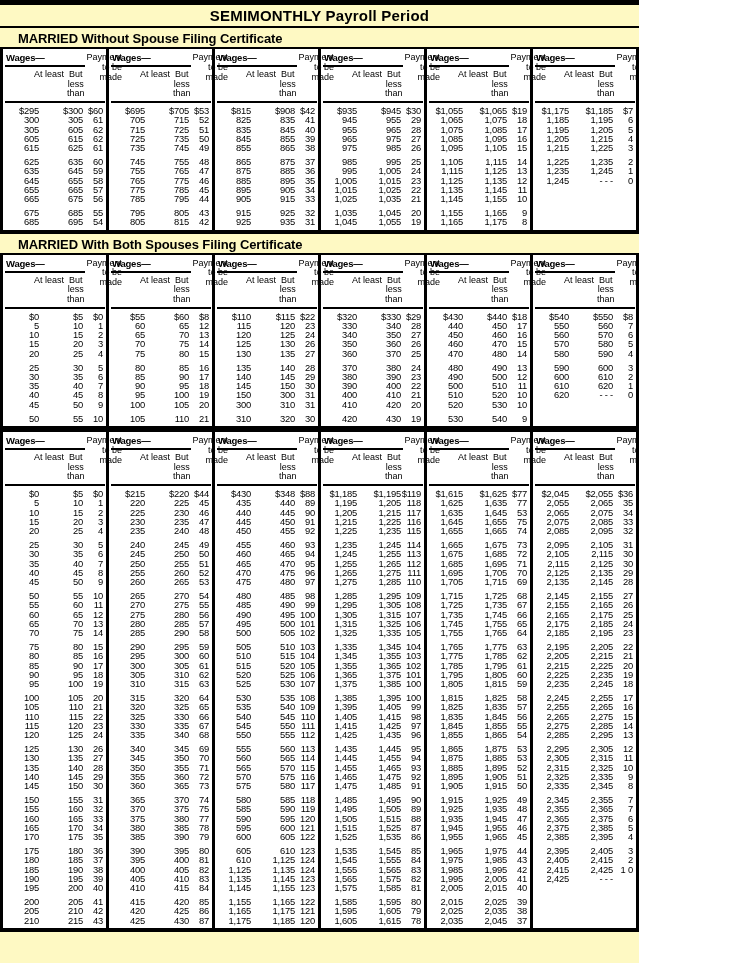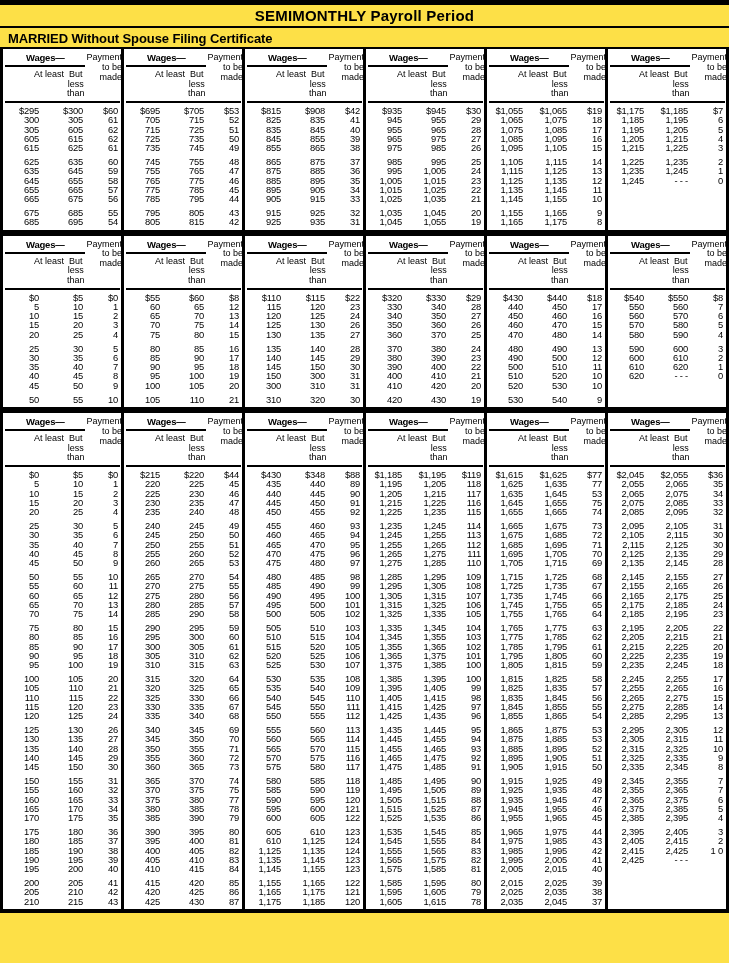--- a/index.html
+++ b/index.html
@@ -1,40 +1,40 @@
 <!DOCTYPE html>
 <html><head>
 <meta charset="utf-8">
 <style>
   html,body{margin:0;padding:0;background:#fff;}
   .page{
-    width:729px;height:963px;background:#fde047;color:#000;
+    width:639px;height:963px;background:#fef9c3;color:#000;
     font-family:"Liberation Sans","DejaVu Sans",sans-serif;
     box-sizing:border-box;overflow:hidden;position:relative;
   }
   .top-bar{height:5px;background:#000;}
   .period-title{
     font-weight:bold;font-size:15px;text-align:center;
     padding:2px 0 2px;border-bottom:2px solid #000;letter-spacing:0.2px;
   }
   .section-title{
-    font-weight:bold;font-size:13px;padding:3px 2px 1px 8px;letter-spacing:-0.1px;border-radius:7px;
+    font-weight:bold;font-size:13px;padding:3px 2px 1px 18px;letter-spacing:-0.1px;border-radius:7px;
   }
   .wh-table{
     display:flex;border:3px solid #000;border-top-width:2px;border-bottom-width:4px;
     background:#fff;
   }
   .colgroup{
     flex:1 1 0;min-width:0;border-right:3px solid #000;
     padding:1px 1px 3px 2px;display:flex;flex-direction:column;
   }
   .colgroup:last-child{border-right:none;}
   .ghead{display:flex;border-bottom:2px solid #000;min-height:48px;padding:1px 0 2px;}
   .ghead-left{flex:0 0 76px;display:flex;flex-direction:column;}
-  .wages{font-weight:bold;font-size:9.5px;padding:1px 0 2px 1px;border-bottom:2px solid #000;letter-spacing:-0.2px;text-align:center;}
+  .wages{font-weight:bold;font-size:9.5px;padding:1px 0 2px 1px;border-bottom:2px solid #000;letter-spacing:-0.2px;}
   .subrow{display:flex;font-size:9px;line-height:1.08;padding-top:3px;}
   .al{flex:0 0 33px;padding-left:1px;margin-left:28px;}
   .bl{flex:1;text-align:center;}
   .ghead-right{flex:1;font-size:9px;line-height:1.1;text-align:right;padding:2px 2px 0 2px;}
   .cbody{padding-top:3px;}
   .rgroup + .rgroup{margin-top:5px;}
   .row{display:flex;font-size:9.4px;line-height:9.2px;letter-spacing:-0.2px;white-space:nowrap;}
   .c1{flex:0 0 34px;text-align:right;}
   .c2{flex:0 0 44px;text-align:right;}
   .c3{flex:1 1 auto;text-align:right;padding-right:2px;}
@@ -502,20 +502,21 @@
             <div class="row">
               <span class="c1">1,245</span>
               <span class="c2">- - -</span>
               <span class="c3">0</span>
             </div>
           </div>
         </div>
       </div>
     </div>
 
+  <div class="section-title">MARRIED With Both Spouses Filing Certificate</div>
   <div class="wh-table">
       <div class="colgroup">
         <div class="ghead">
           <div class="ghead-left">
             <div class="wages">Wages—</div>
             <div class="subrow">
               <span class="al">At least</span>
               <span class="bl">But less than</span>
             </div>
           </div>

